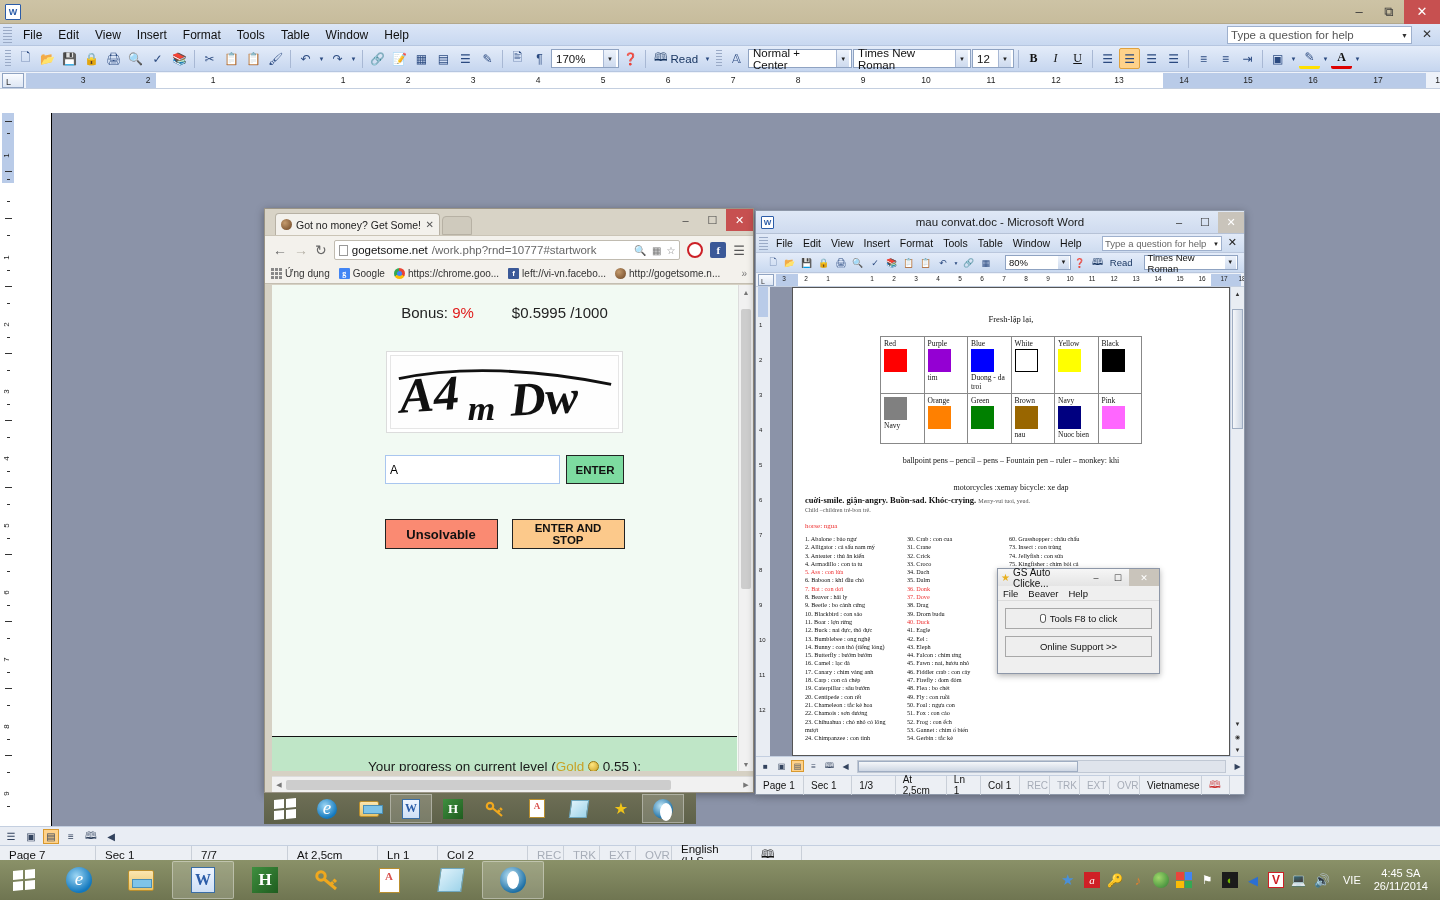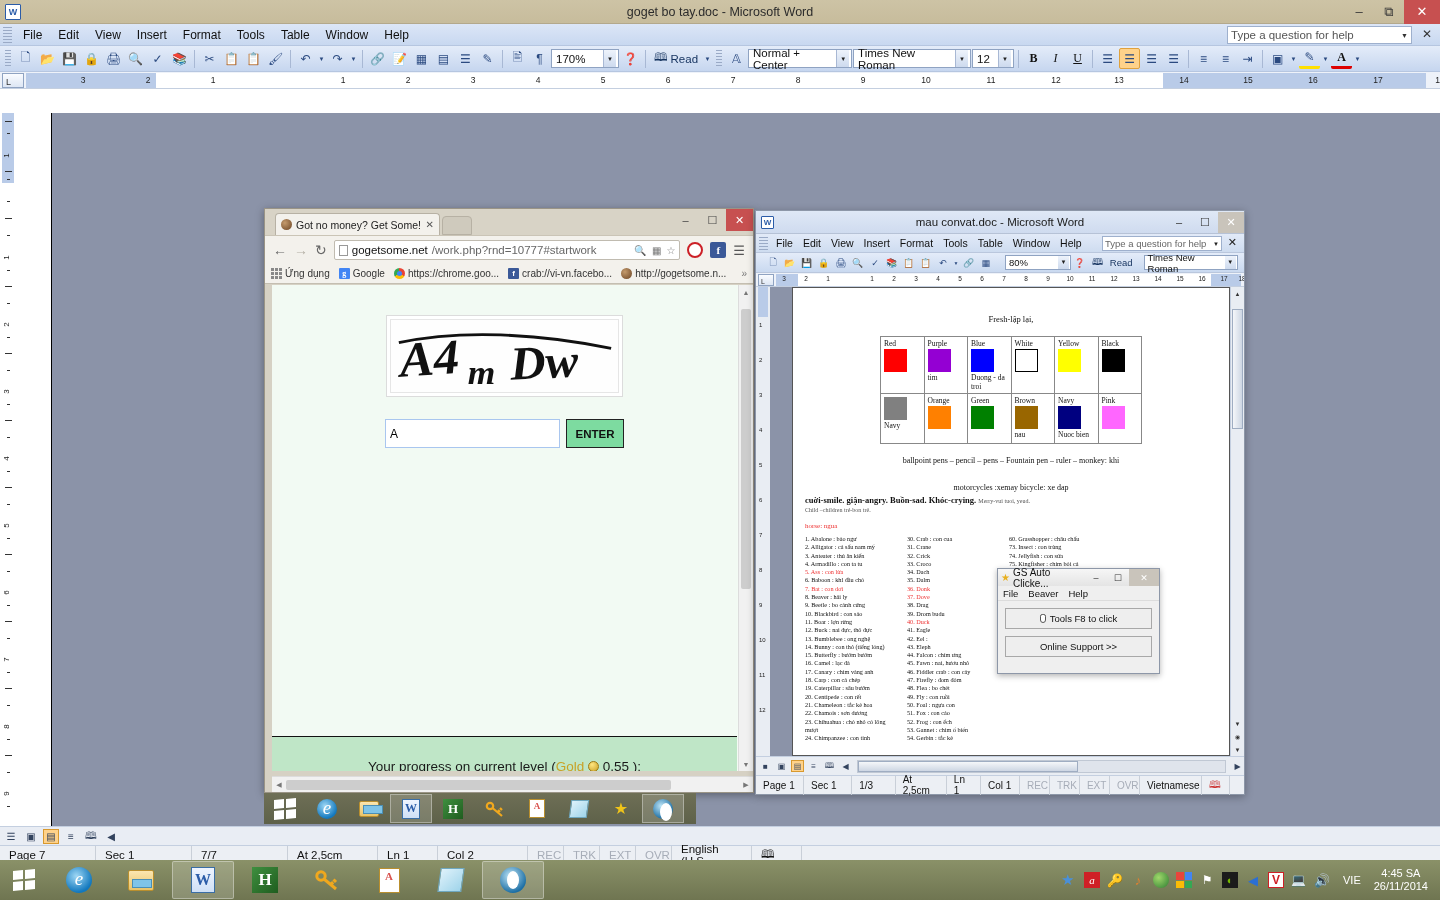--- a/index.html
+++ b/index.html
@@ -433,21 +433,20 @@
   .opera-ic:after{content:'';position:absolute;left:7px;top:4px;width:12px;height:18px;
     border-radius:50%;background:#fff;}
 </style>
 </head>
 <body>
 
 <div id="word-main">
 
   <div class="w-titlebar">
     <div class="w-icon-doc">W</div>
-    <div class="title">goget bo tay.doc - Microsoft Word</div>
     <div class="w-caption-btns">
       <div class="w-cap">–</div>
       <div class="w-cap">⧉</div>
       <div class="w-cap close">✕</div>
     </div>
   </div>
 
   <div class="w-menubar">
     <div class="w-menu-grip"></div>
     <div class="mi">File</div>
@@ -703,50 +702,61 @@
     <div class="bm">
       <span class="g-ic">g</span>
       <span>Google</span>
     </div>
     <div class="bm">
       <span class="chrome-ic"></span>
       <span>https://chrome.goo...</span>
     </div>
     <div class="bm">
       <span class="fb-ic">f</span>
-      <span>crab://vi-vn.facebo...</span>
+      <span>left://vi-vn.facebo...</span>
     </div>
     <div class="bm">
       <span class="coin-ic"></span>
       <span>http://gogetsome.n...</span>
     </div>
     <div class="bm-more">»</div>
   </div>
 
   <div class="ch-page">
     <div class="page-inner">
 
 
+      <div class="row-bonus">
+        <span>
+          <span>Bonus:</span>
+          <span class="bonus-pct">9%</span>
+        </span>
+        <span>$0.5995 /1000</span>
+      </div>
 
       <div class="captcha-wrap">
         <div class="captcha-img">
           <svg width="100%" height="100%" viewBox="0 0 231 76" preserveAspectRatio="none">
             <path d="M8,24 C70,10 150,14 224,30" stroke="#111" stroke-width="3" fill="none"></path>
             <text x="10" y="60" font-family="Liberation Serif, serif" font-size="52" font-style="italic" font-weight="bold" fill="#111" transform="rotate(-4 10 60)">A4</text>
             <text x="78" y="68" font-family="Liberation Serif, serif" font-size="36" font-style="italic" font-weight="bold" fill="#111">m</text>
             <text x="122" y="63" font-family="Liberation Serif, serif" font-size="50" font-style="italic" font-weight="bold" fill="#111" transform="rotate(-3 122 63)">Dw</text>
           </svg>
         </div>
       </div>
 
       <div class="row-input">
         <input class="capt-input" type="text" value="A" style="">
         <button class="btn-enter">ENTER</button>
       </div>
 
+      <div class="row-btns">
+        <button class="btn-unsolvable">Unsolvable</button>
+        <button class="btn-enterstop">ENTER AND STOP</button>
+      </div>
 
       <div class="progress-panel">
         <div class="progress-title">
           <span>Your progress on current level (</span><span class="gold-word">Gold</span>
           <span class="gold-coin"></span>
           <span>0.55</span>
           <span>):</span>
         </div>
 
       </div>

